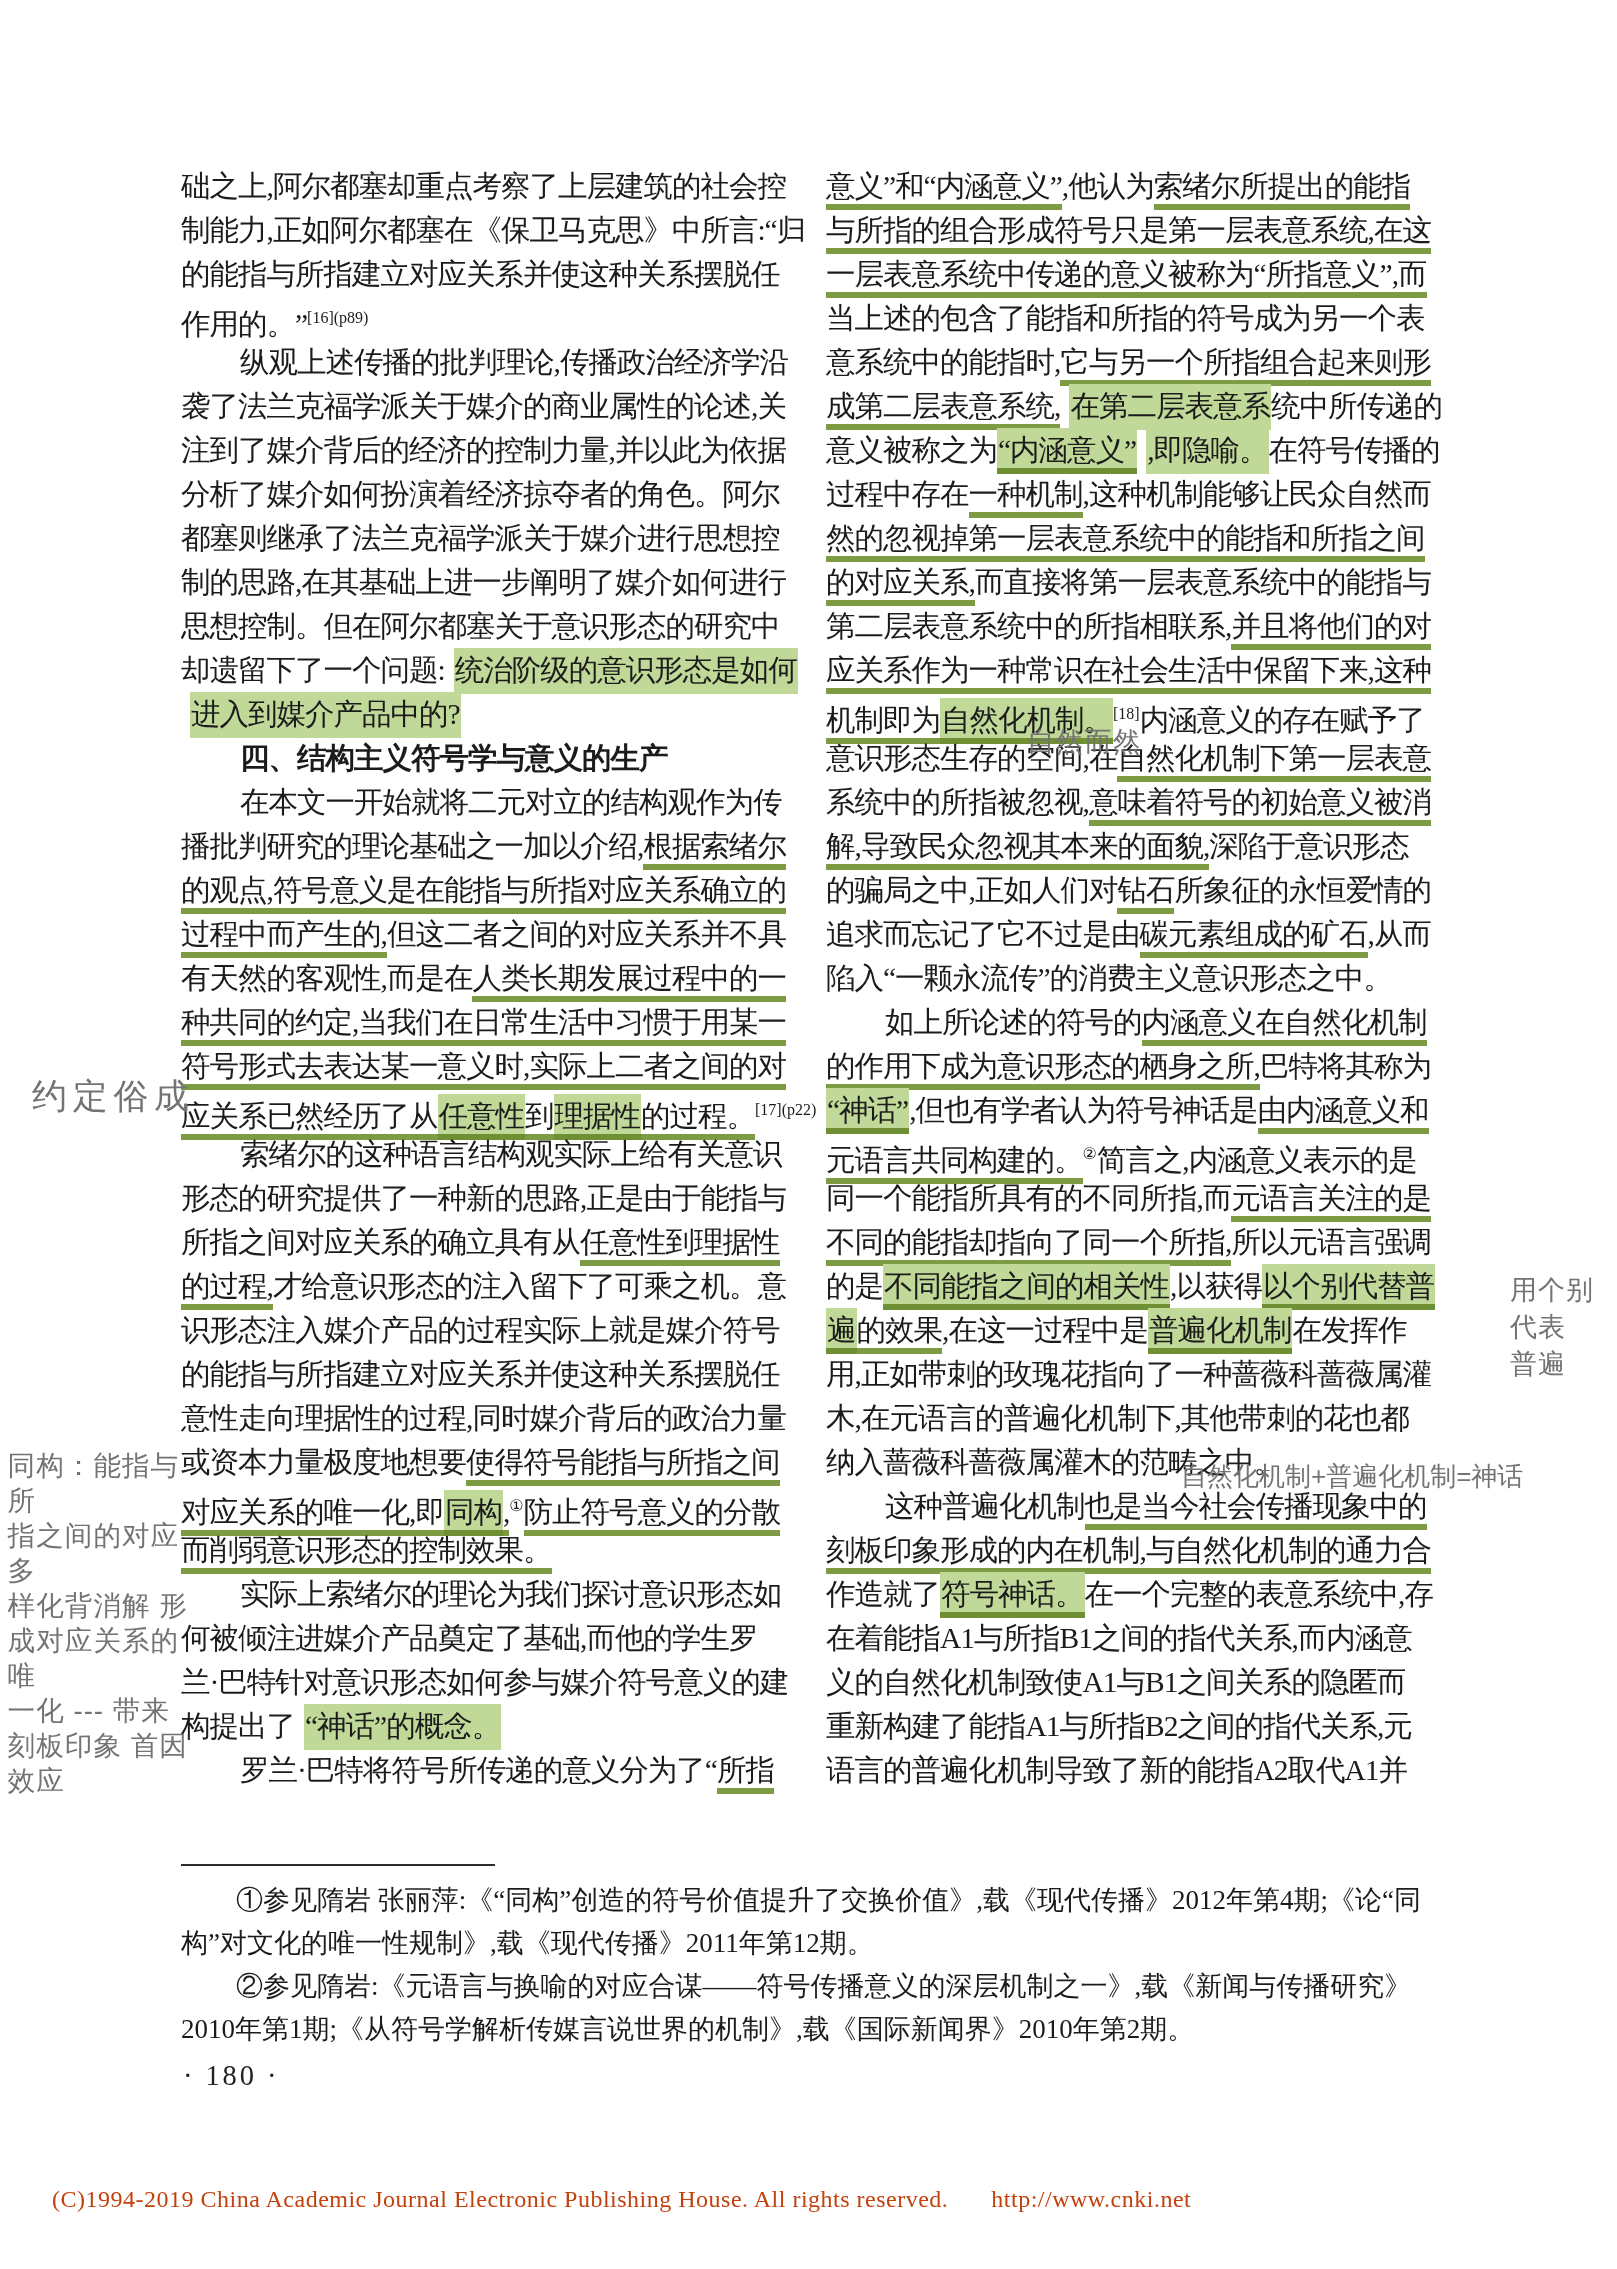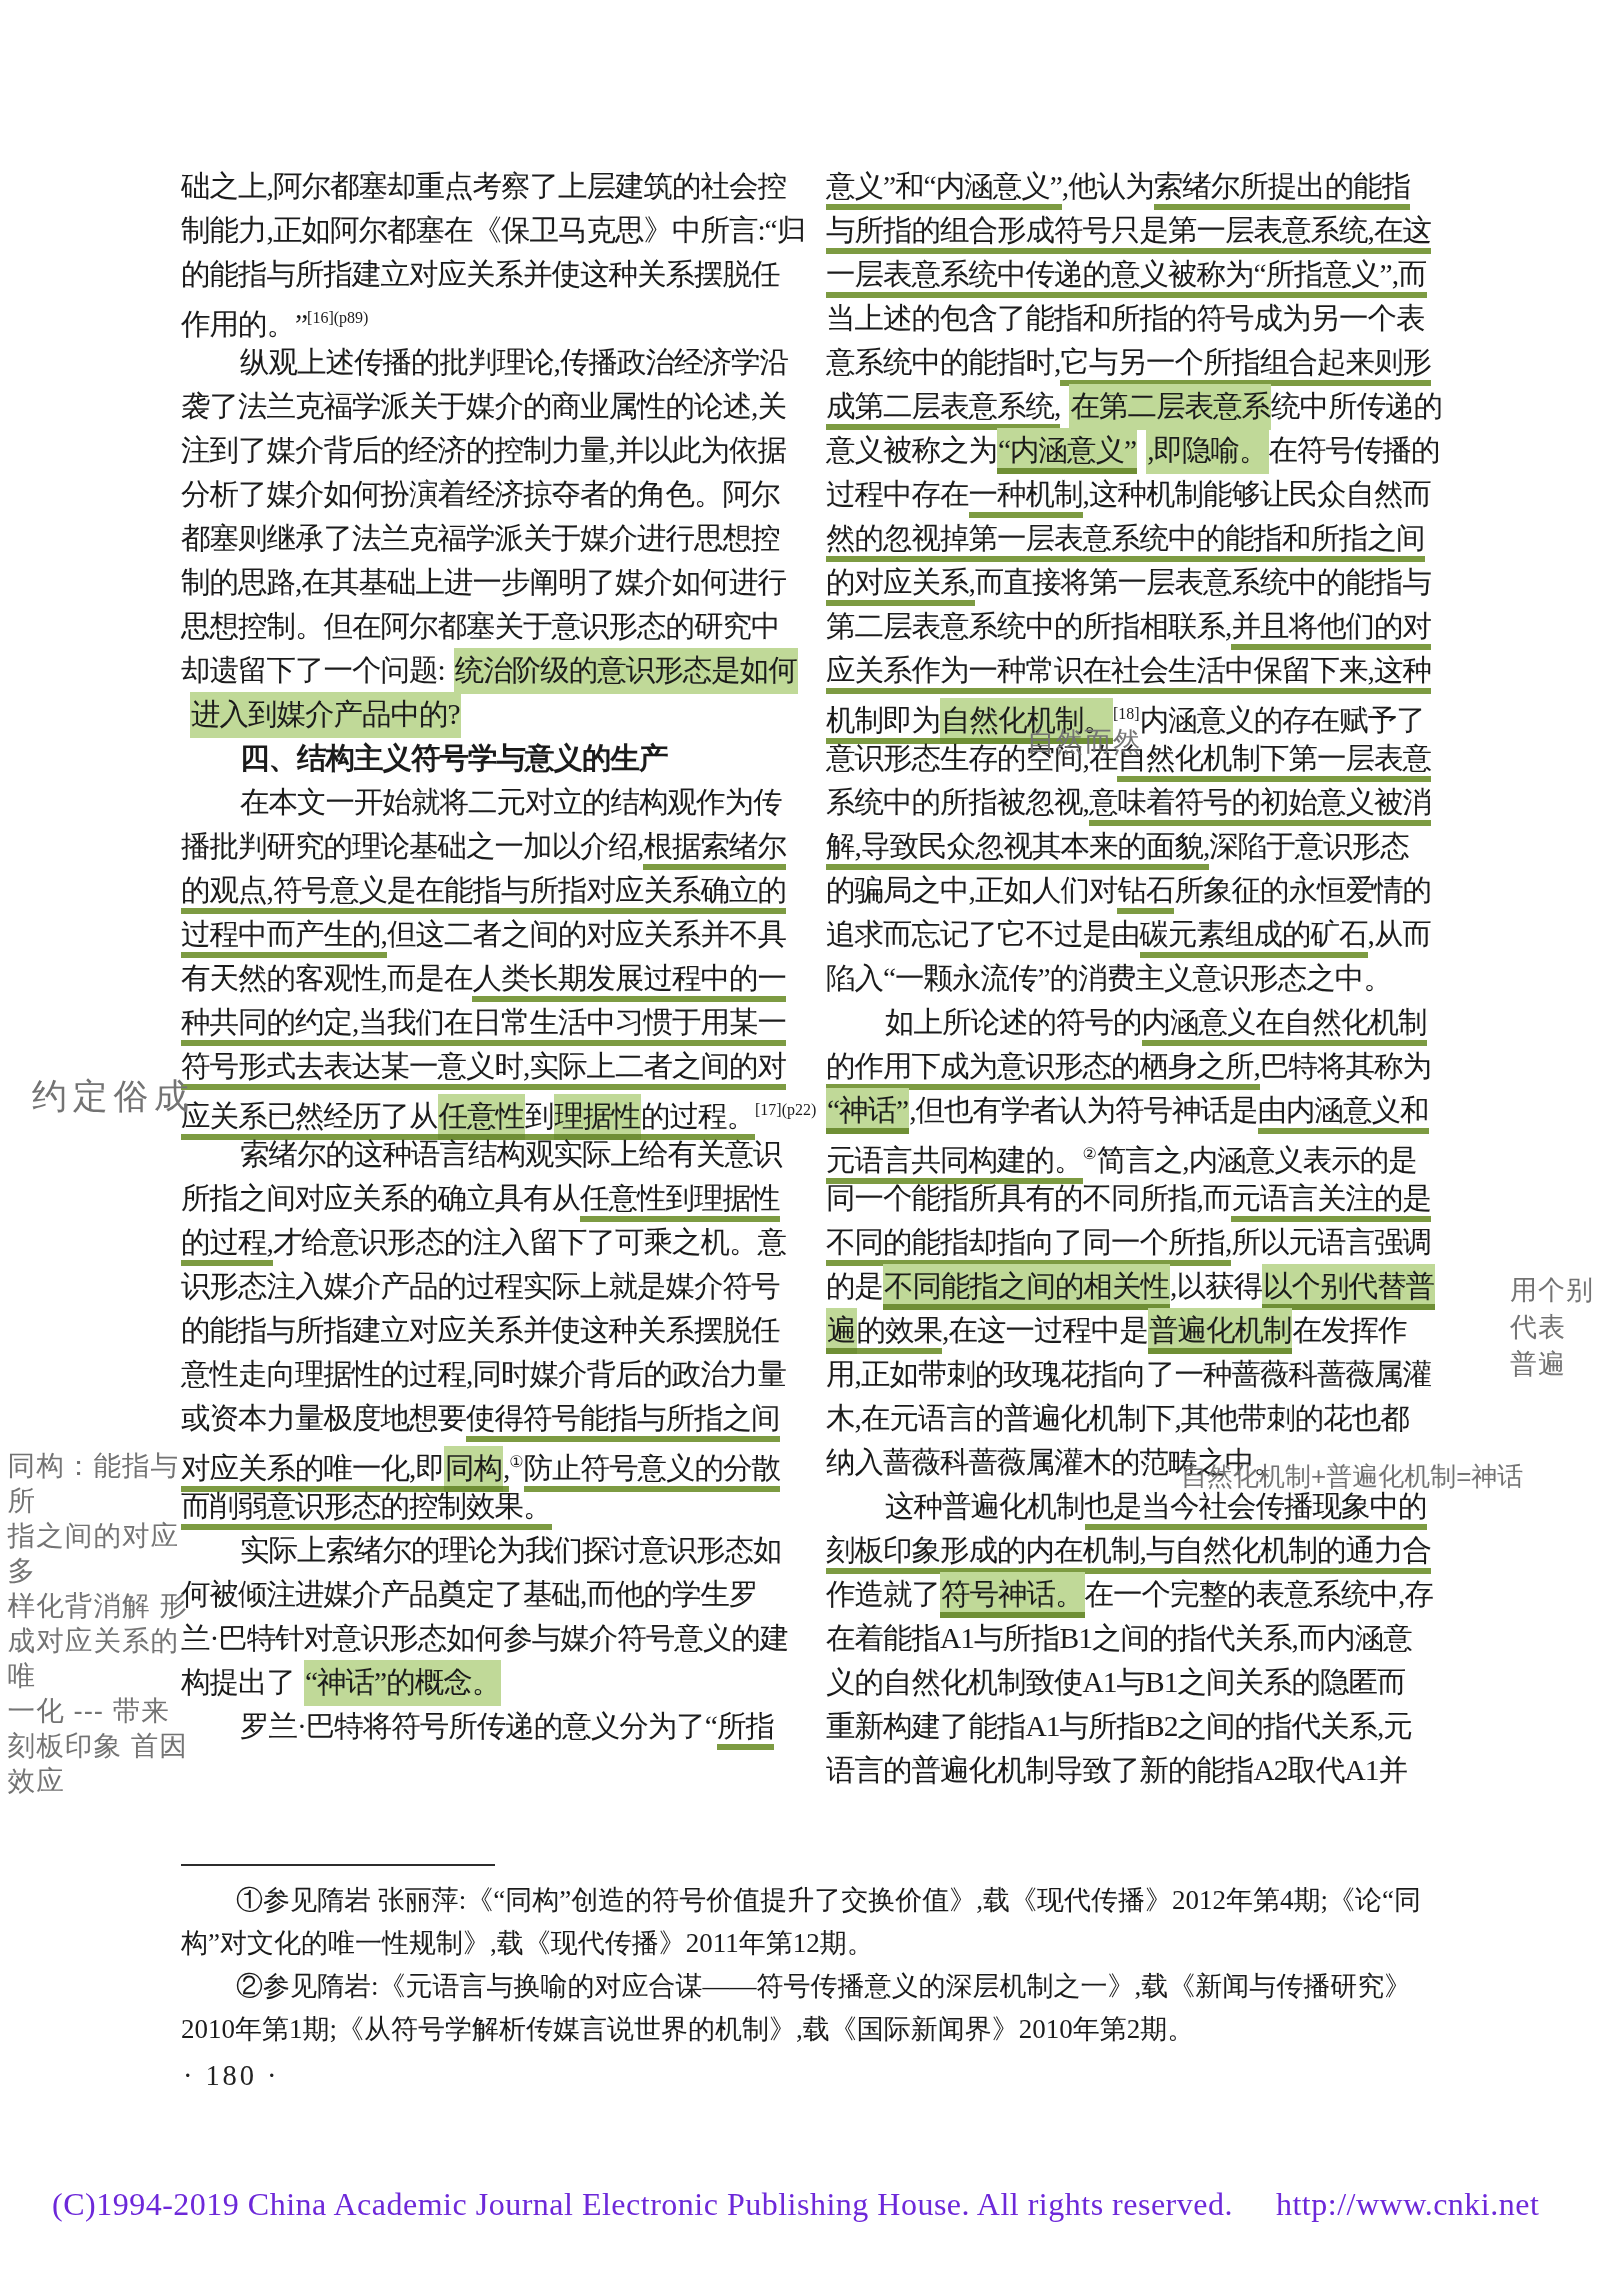--- a/index.html
+++ b/index.html
@@ -20,21 +20,21 @@
   #note-conventional{left:32px;top:1073px;font-size:35px;letter-spacing:5.7px;text-align:right;}
   #note-isomorphism{left:7.6px;top:1448px;font-size:27.6px;line-height:35px;width:200px;letter-spacing:1px;}
   #note-natural{left:1027px;top:723px;font-size:27.6px;letter-spacing:1px;}
   #note-individual{left:1466px;top:1272px;font-size:27px;line-height:37px;letter-spacing:1px;margin-left:44px;}
   #note-formula{left:1181px;top:1459px;font-size:26px;white-space:nowrap;letter-spacing:0;}
   .fn-sep{position:absolute;left:181px;top:1864px;width:314px;height:1.9px;background:#2c2c2c;}
   #footnotes{position:absolute;left:181px;top:1879px;width:1303px;}
   #footnotes .line{font-size:27px;height:43px;line-height:43px;letter-spacing:0;}
   #footnotes .ind{text-indent:55px;}
   .pagenum{position:absolute;left:183px;top:2060px;font-size:28.5px;letter-spacing:2.9px;color:#222;}
-  .footer{position:absolute;left:52px;top:2186px;font-size:32px;color:#6d28d9;letter-spacing:0.5px;white-space:nowrap;}
+  .footer{position:absolute;left:52px;top:2186px;font-size:24px;color:#c2410c;letter-spacing:0.5px;white-space:nowrap;}
   .footer .url{margin-left:43px;}
 </style>
 </head>
 <body>
 
 <div class="page">
 
   <div class="col" id="left-col">
       <div class="line"><span class="m-p">础之上,阿尔都塞却重点考察了上层建筑的社会控</span></div>
       <div class="line"><span class="m-p">制能力,正如阿尔都塞在《保卫马克思》中所言:“归</span></div>
@@ -52,20 +52,21 @@
       <div class="line ind head"><span class="m-p">四、结构主义符号学与意义的生产</span></div>
       <div class="line ind"><span class="m-p">在本文一开始就将二元对立的结构观作为传</span></div>
       <div class="line"><span class="m-p">播批判研究的理论基础之一加以介绍,</span><span class="m-u">根据索绪尔</span></div>
       <div class="line"><span class="m-u">的观点,符号意义是在能指与所指对应关系确立的</span></div>
       <div class="line"><span class="m-u">过程中而产生的,</span><span class="m-p">但这二者之间的对应关系并不具</span></div>
       <div class="line"><span class="m-p">有天然的客观性,而是在</span><span class="m-u">人类长期发展过程中的一</span></div>
       <div class="line"><span class="m-u">种共同的约定,</span><span class="m-u">当我们在日常生活中习惯于用某一</span></div>
       <div class="line"><span class="m-u">符号形式去表达某一意义时,实际上二者之间的对</span></div>
       <div class="line"><span class="m-u">应关系已然经历了从</span><span class="m-hu">任意性</span><span class="m-u">到</span><span class="m-hu">理据性</span><span class="m-u">的过程。</span><span class="m-s">[17](p22)</span></div>
       <div class="line ind"><span class="m-p">索绪尔的这种语言结构观实际上给有关意识</span></div>
+      <div class="line"><span class="m-p">形态的研究提供了一种新的思路,正是由于能指与</span></div>
       <div class="line"><span class="m-p">所指之间对应关系的确立具有从</span><span class="m-u">任意性到理据性</span></div>
       <div class="line"><span class="m-u">的过程,</span><span class="m-p">才给意识形态的注入留下了可乘之机。意</span></div>
       <div class="line"><span class="m-p">识形态注入媒介产品的过程实际上就是媒介符号</span></div>
       <div class="line"><span class="m-p">的能指与所指建立对应关系并使这种关系摆脱任</span></div>
       <div class="line"><span class="m-p">意性走向理据性的过程,同时媒介背后的政治力量</span></div>
       <div class="line"><span class="m-p">或资本力量极度地想要</span><span class="m-u">使得符号能指与所指之间</span></div>
       <div class="line"><span class="m-u">对应关系的唯一化,即</span><span class="m-hu">同构</span><span class="m-u">,</span><span class="m-s">①</span><span class="m-u">防止符号意义的分散</span></div>
       <div class="line"><span class="m-u">而削弱意识形态的控制效果。</span></div>
       <div class="line ind"><span class="m-p">实际上索绪尔的理论为我们探讨意识形态如</span></div>
       <div class="line"><span class="m-p">何被倾注进媒介产品奠定了基础,而他的学生罗</span></div>

